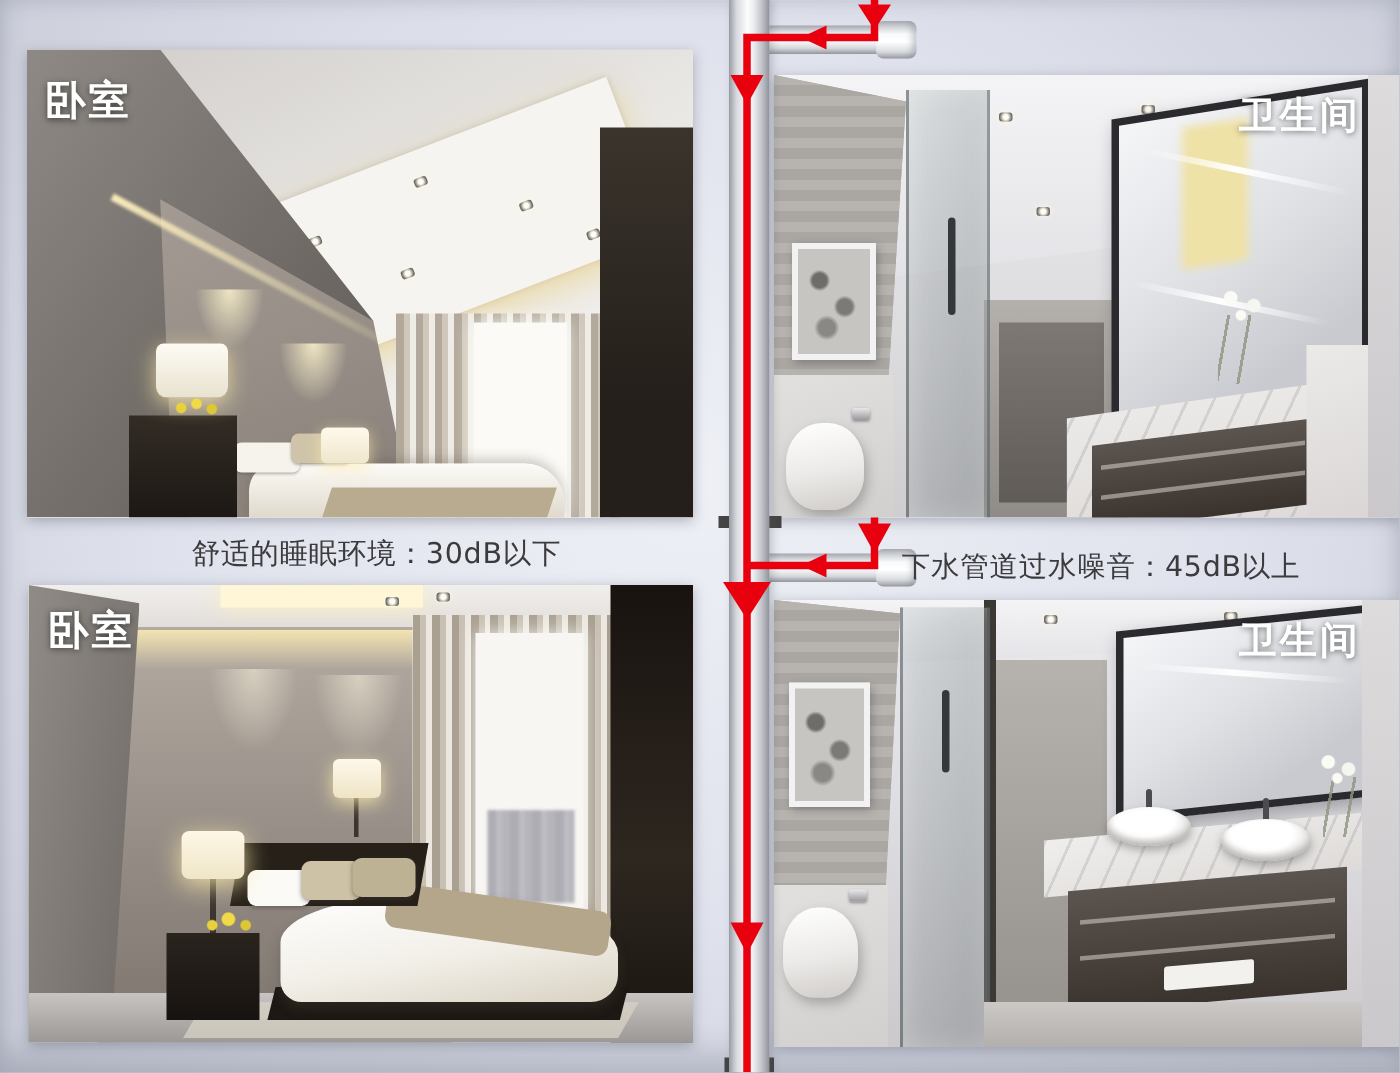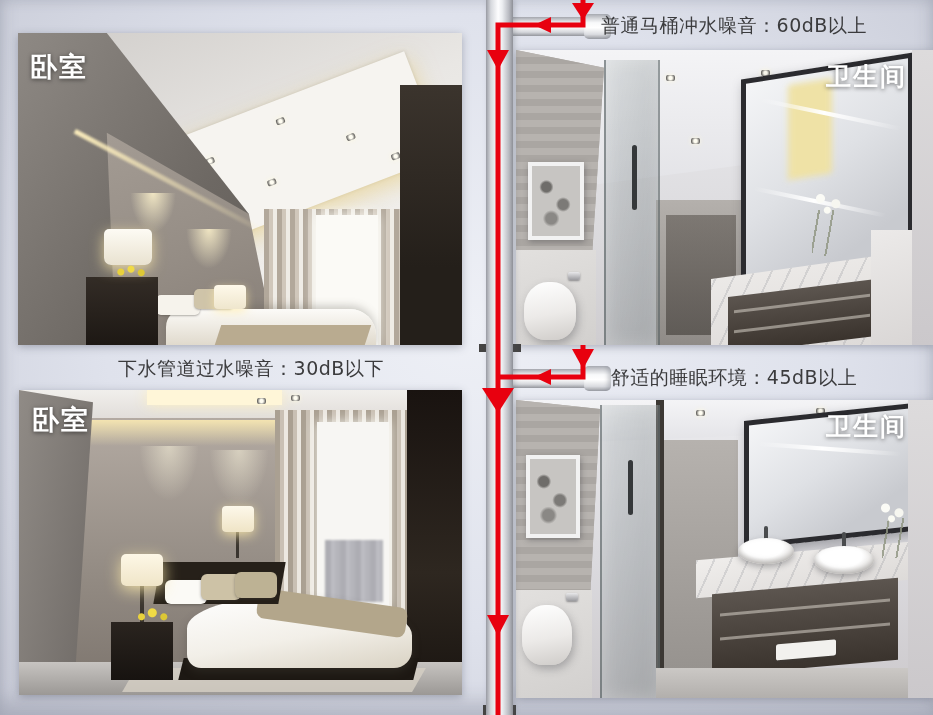--- a/index.html
+++ b/index.html
@@ -273,16 +273,15 @@
     <path d="M583 345 L583 377 L500 377" fill="none" stroke="#e8000f" stroke-width="5"></path>
     <polygon points="572,3 594,3 583,20" fill="#e8000f"></polygon>
     <polygon points="534,25 551,17 551,33" fill="#e8000f"></polygon>
     <polygon points="487,50 509,50 498,70" fill="#e8000f"></polygon>
     <polygon points="572,349 594,349 583,369" fill="#e8000f"></polygon>
     <polygon points="534,377 551,369 551,385" fill="#e8000f"></polygon>
     <polygon points="482,388 514,388 498,413" fill="#e8000f"></polygon>
     <polygon points="487,615 509,615 498,636" fill="#e8000f"></polygon>
   </svg>
 
-  <div class="annotation" style="left:599px;top:13px;width:270px;">普通马桶冲水噪音：60dB以上</div>
-  <div class="annotation" style="left:111px;top:356px;width:280px;">下水管道过水噪音：30dB以下</div>
-  <div class="annotation" style="left:599px;top:365px;width:270px;">舒适的睡眠环境：45dB以上</div>
+  <div class="annotation" style="left:111px;top:356px;width:280px;">舒适的睡眠环境：30dB以下</div>
+  <div class="annotation" style="left:599px;top:365px;width:270px;">下水管道过水噪音：45dB以上</div>
 </div>
 
 </body></html>

